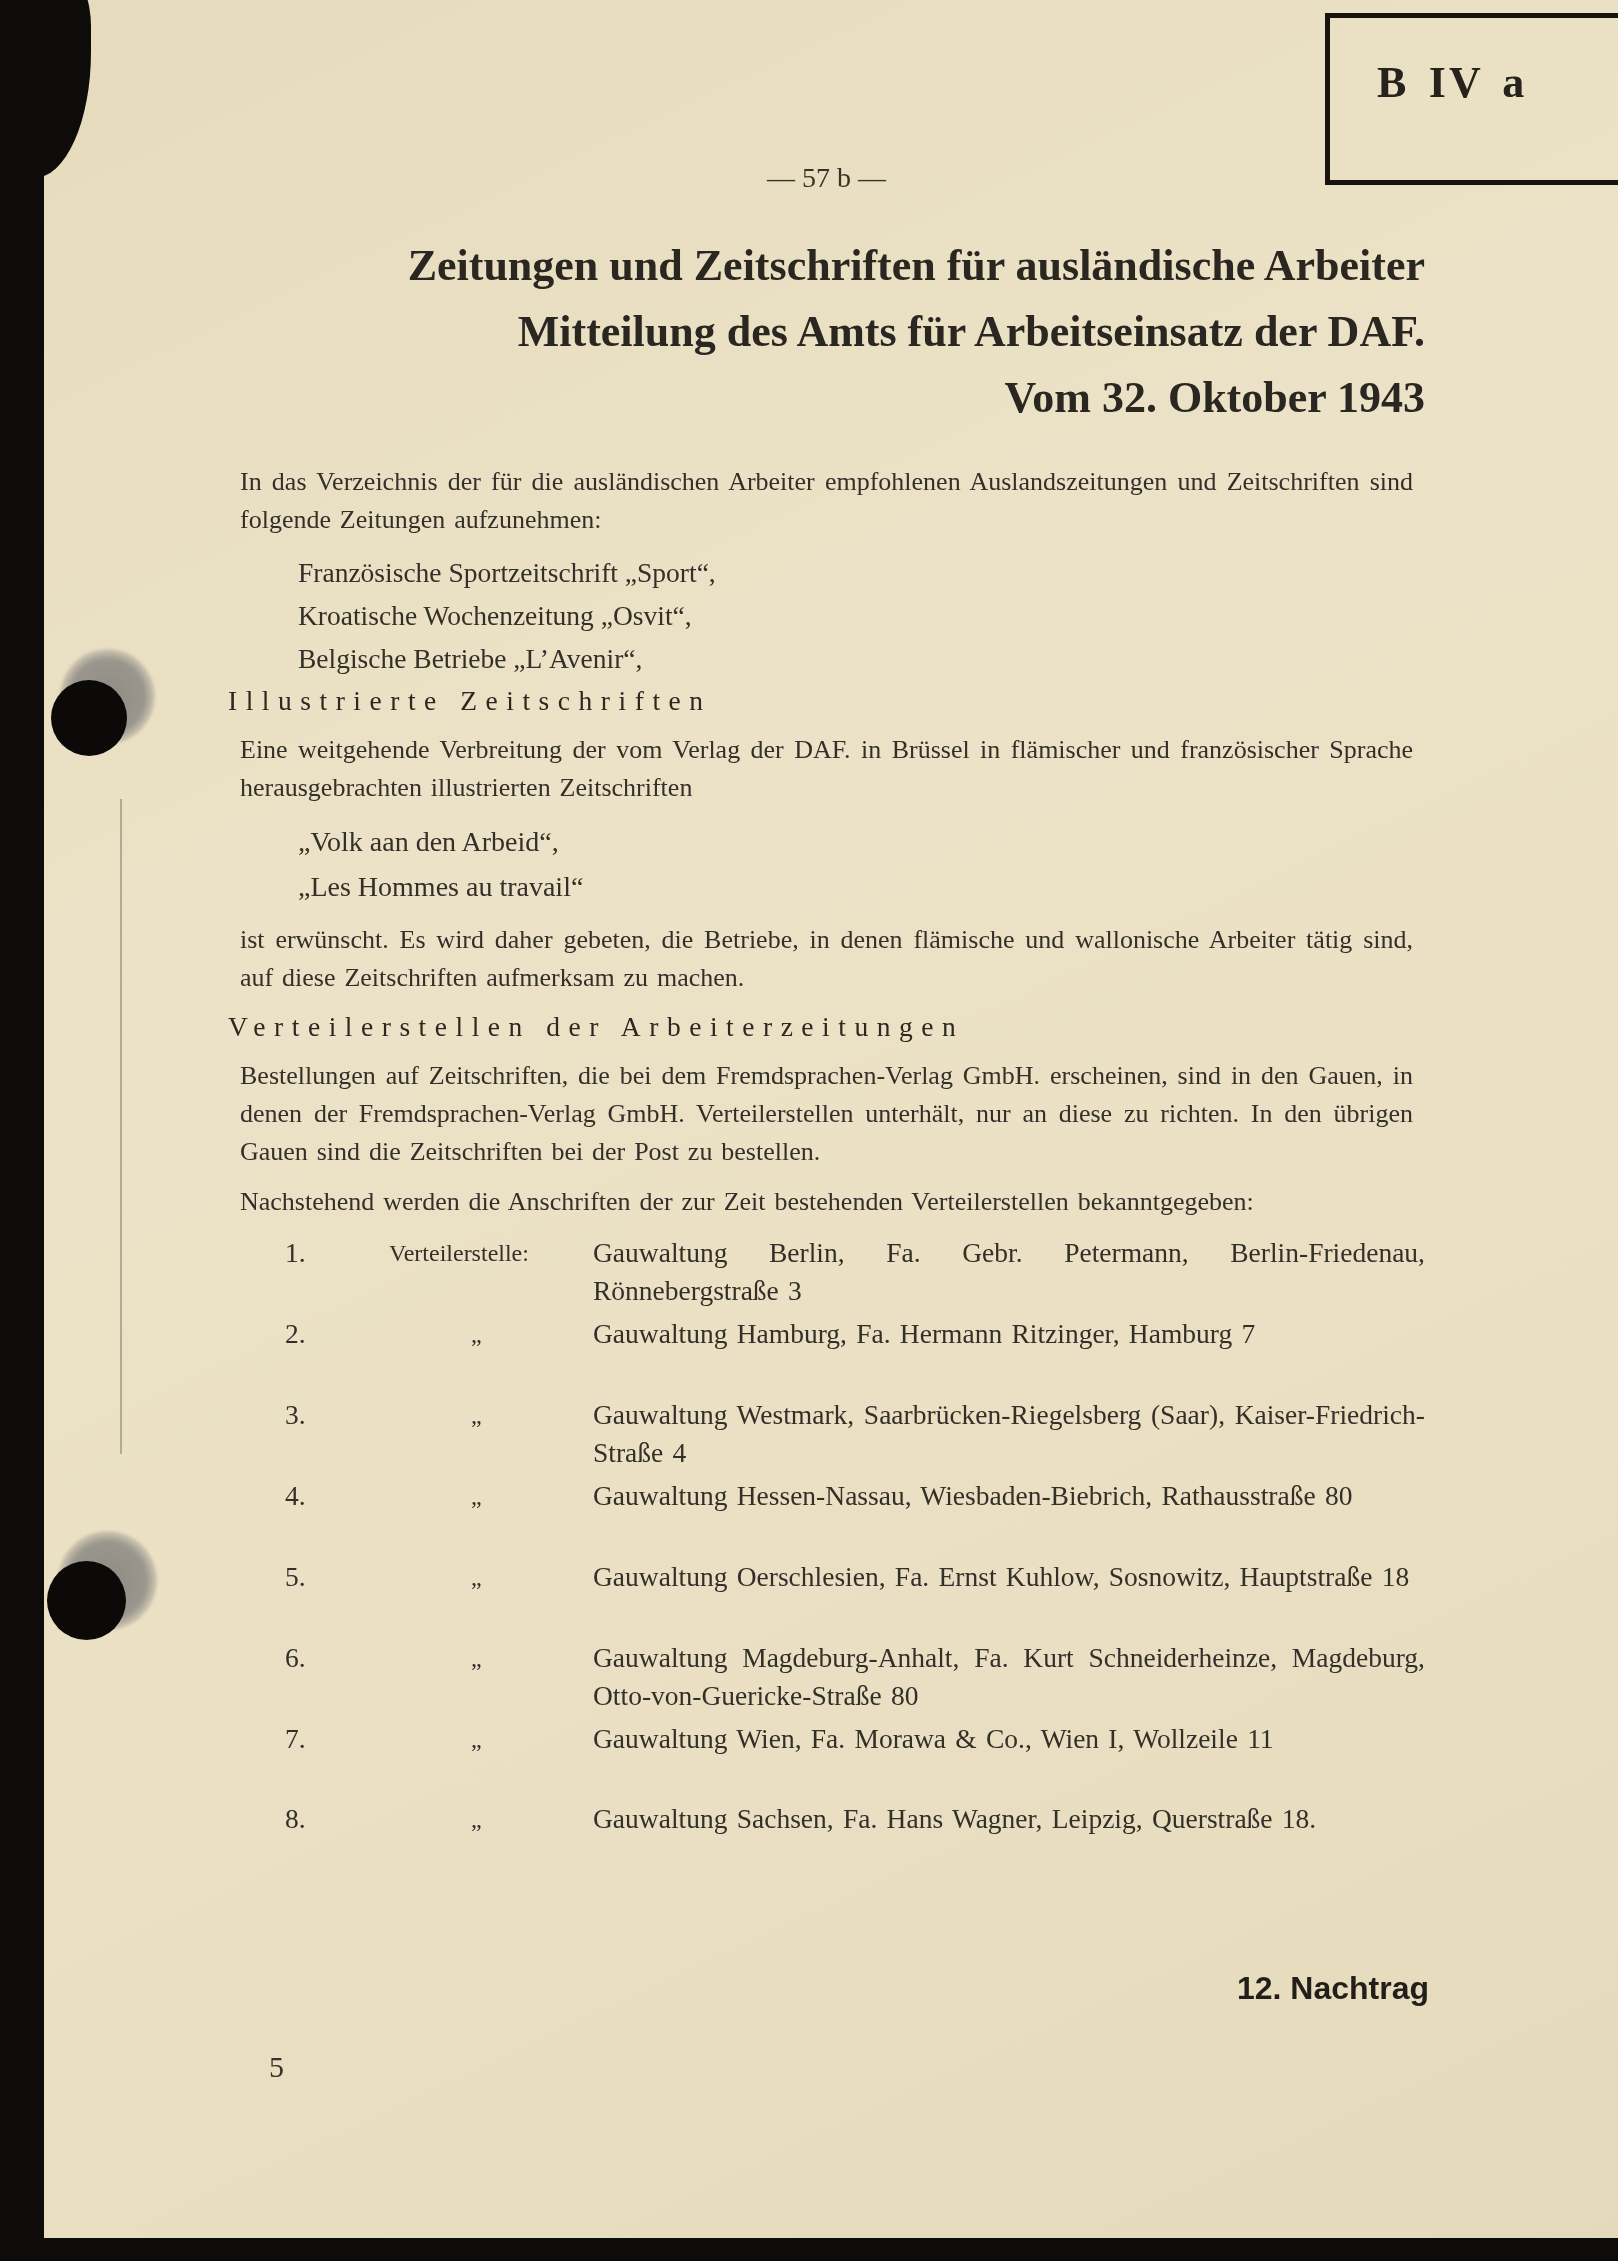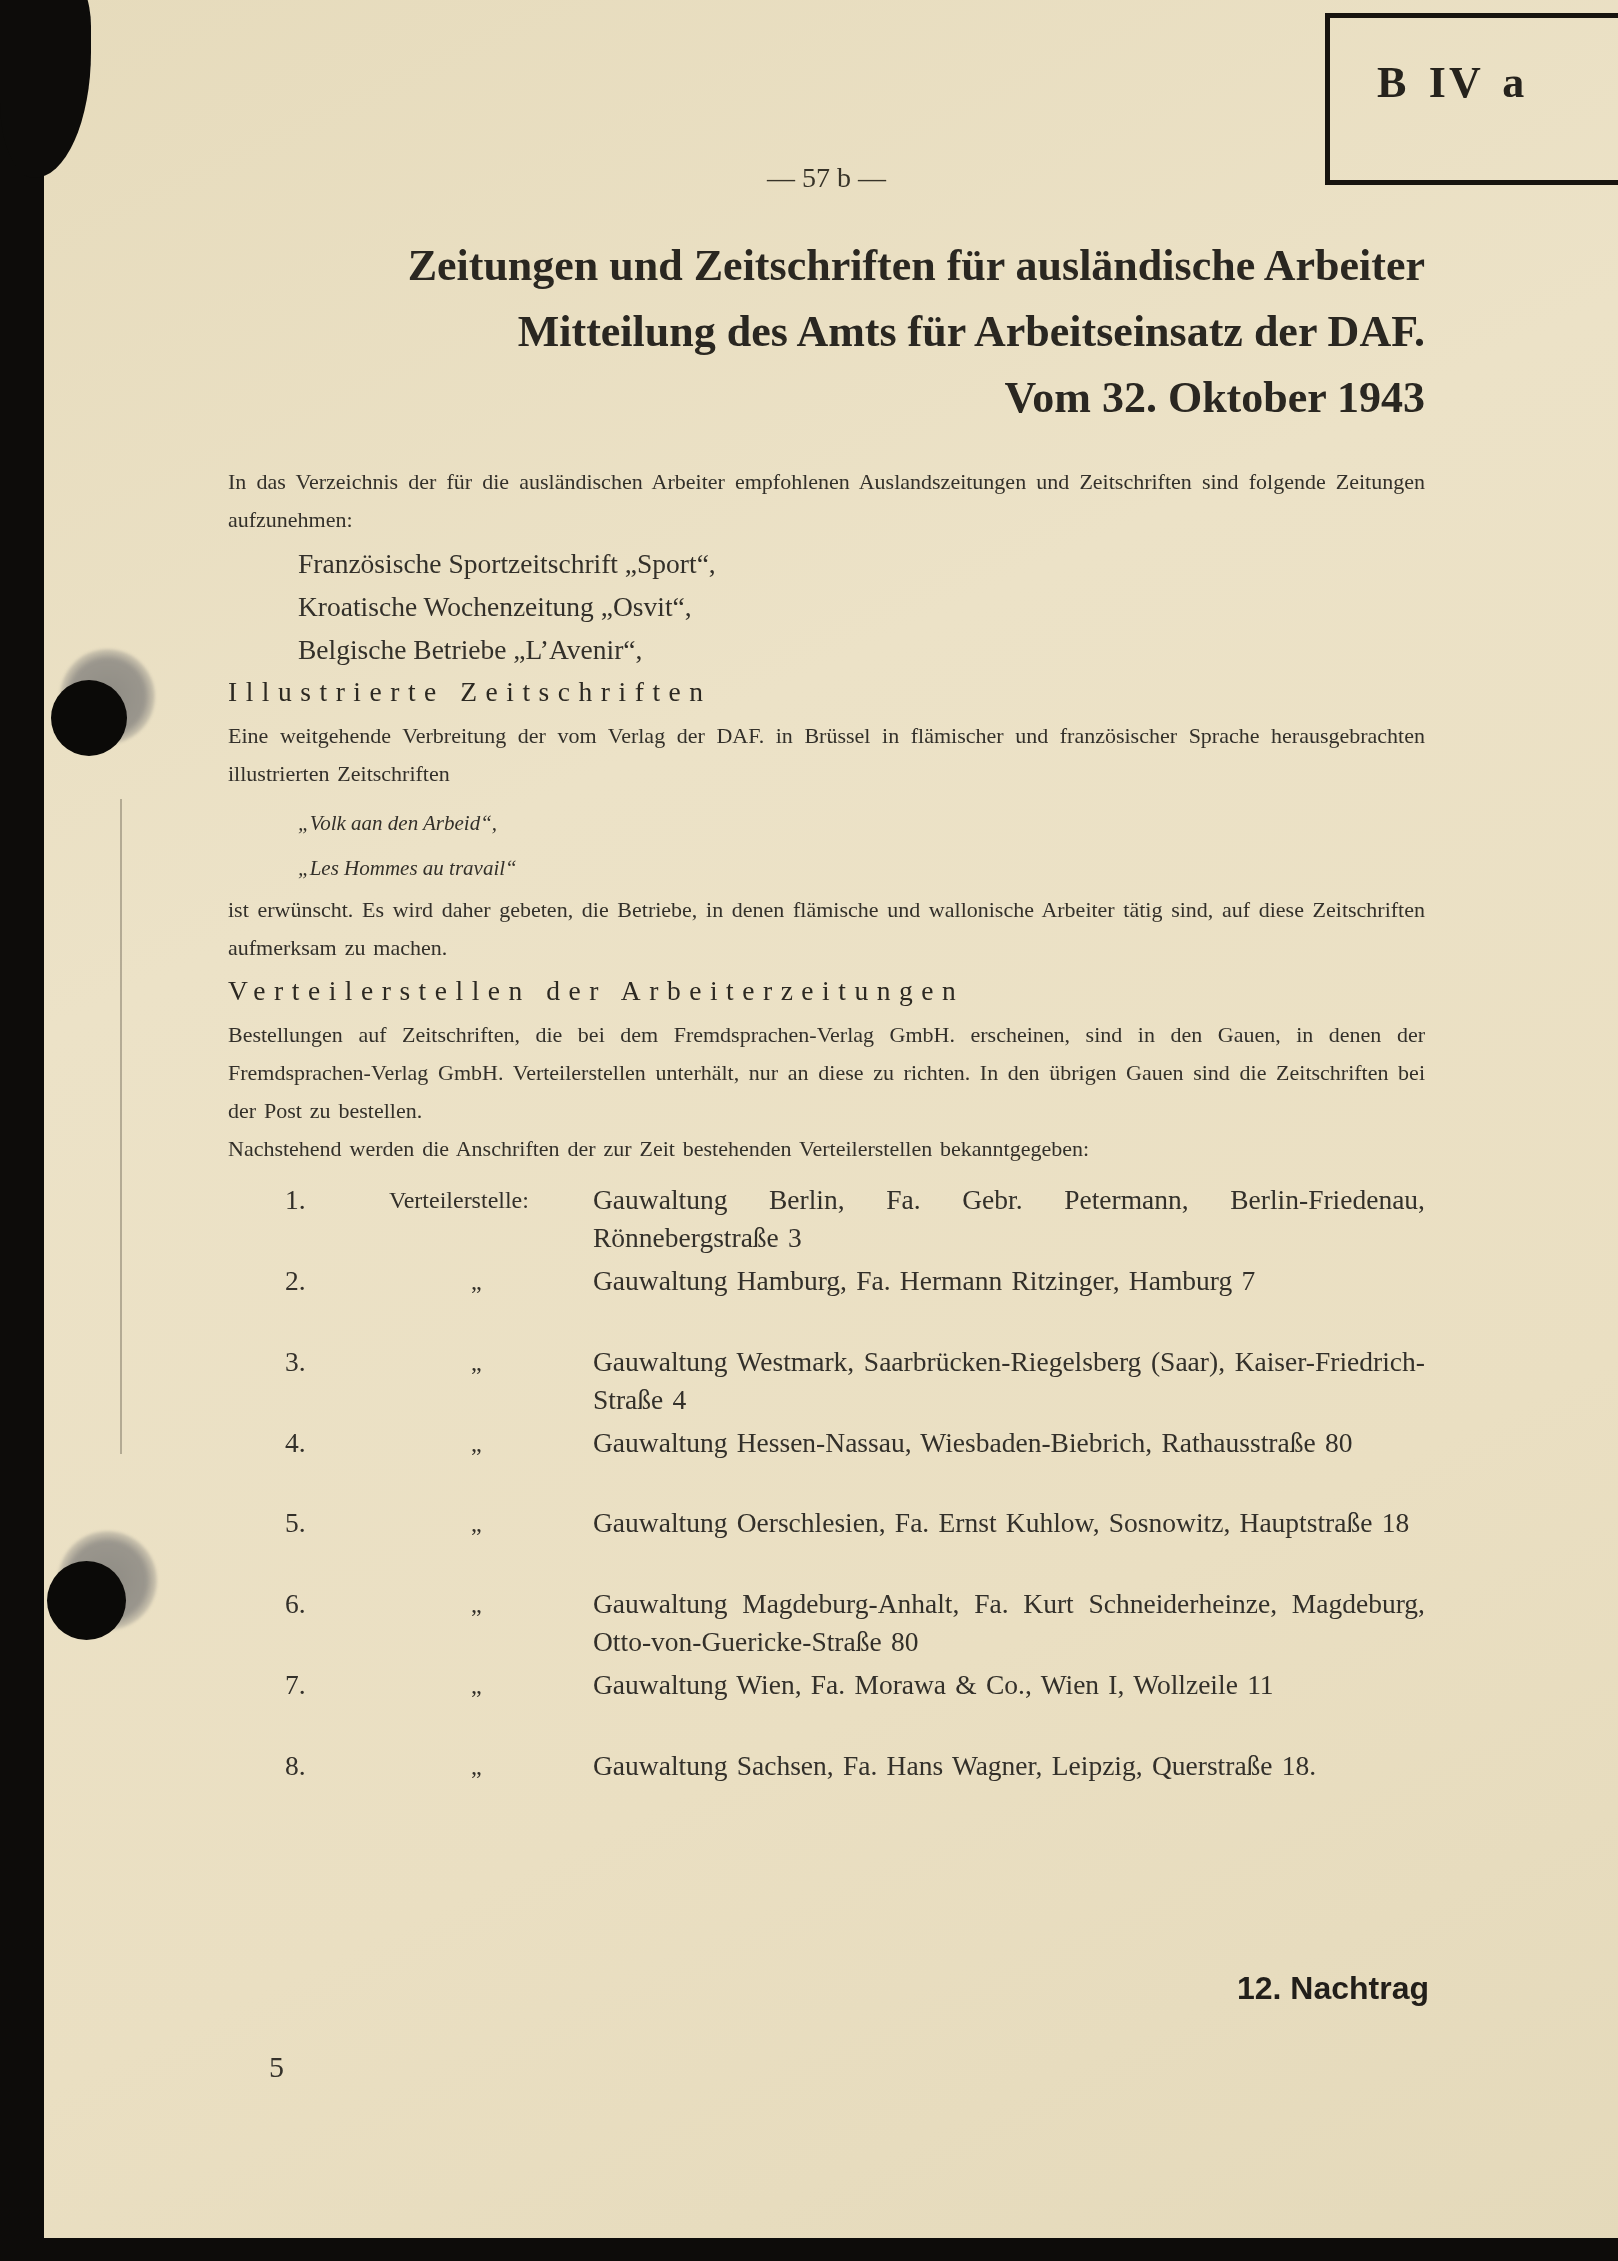--- a/index.html
+++ b/index.html
@@ -63,31 +63,31 @@
   .folio {
     text-align: center; font-size: 28px; line-height: 32px; color: #373328;
     margin: 16px 0 52px 0;
   }
   .title-line {
     text-align: right; font-size: 44px; font-weight: 700; line-height: 40px;
     color: #2a2721; margin: 0 0 26px 0;
   }
   .title-line.last { margin-bottom: 45px; }
   p.body-text {
-    font-size: 22px; line-height: 38px; margin: 0;
+    font-size: 26px; line-height: 38px; margin: 12px;
     text-align: justify; word-spacing: 2.4px; color: #33302a;
   }
   .indent-list { margin: 3.2px 0 0 0; padding: 0 0 0 70px; list-style: none; }
   .indent-list li { font-size: 27.5px; line-height: 43px; color: #33302a; }
   .section-heading {
     font-size: 27.5px; font-weight: 400; letter-spacing: 0.31em; line-height: 36px;
     color: #2c2922; margin: 3.2px 0 6.5px 0;
   }
   .quote-list { margin: 8px 0 0 0; padding: 0 0 0 70px; list-style: none; }
-  .quote-list li { font-size: 21px; line-height: 45px; color: #33302a; font-style: italic; }
+  .quote-list li { font-size: 28px; line-height: 45px; color: #33302a; }
   .mt8 { margin-top: 6.5px; }
   .mt10 { margin-top: 8px; }
   .entries { margin-top: 13px; padding-left: 57px; }
   .entry {
     display: grid; grid-template-columns: 73px 235px 1fr;
     min-height: 76px; margin-bottom: 4.9px;
   }
   .entry-num { font-size: 27.5px; line-height: 38px; color: #33302a; }
   .entry-label { font-size: 24px; line-height: 38px; color: #33302a; padding-left: 31px; }
   .entry-label.ditto { padding-left: 113px; }

